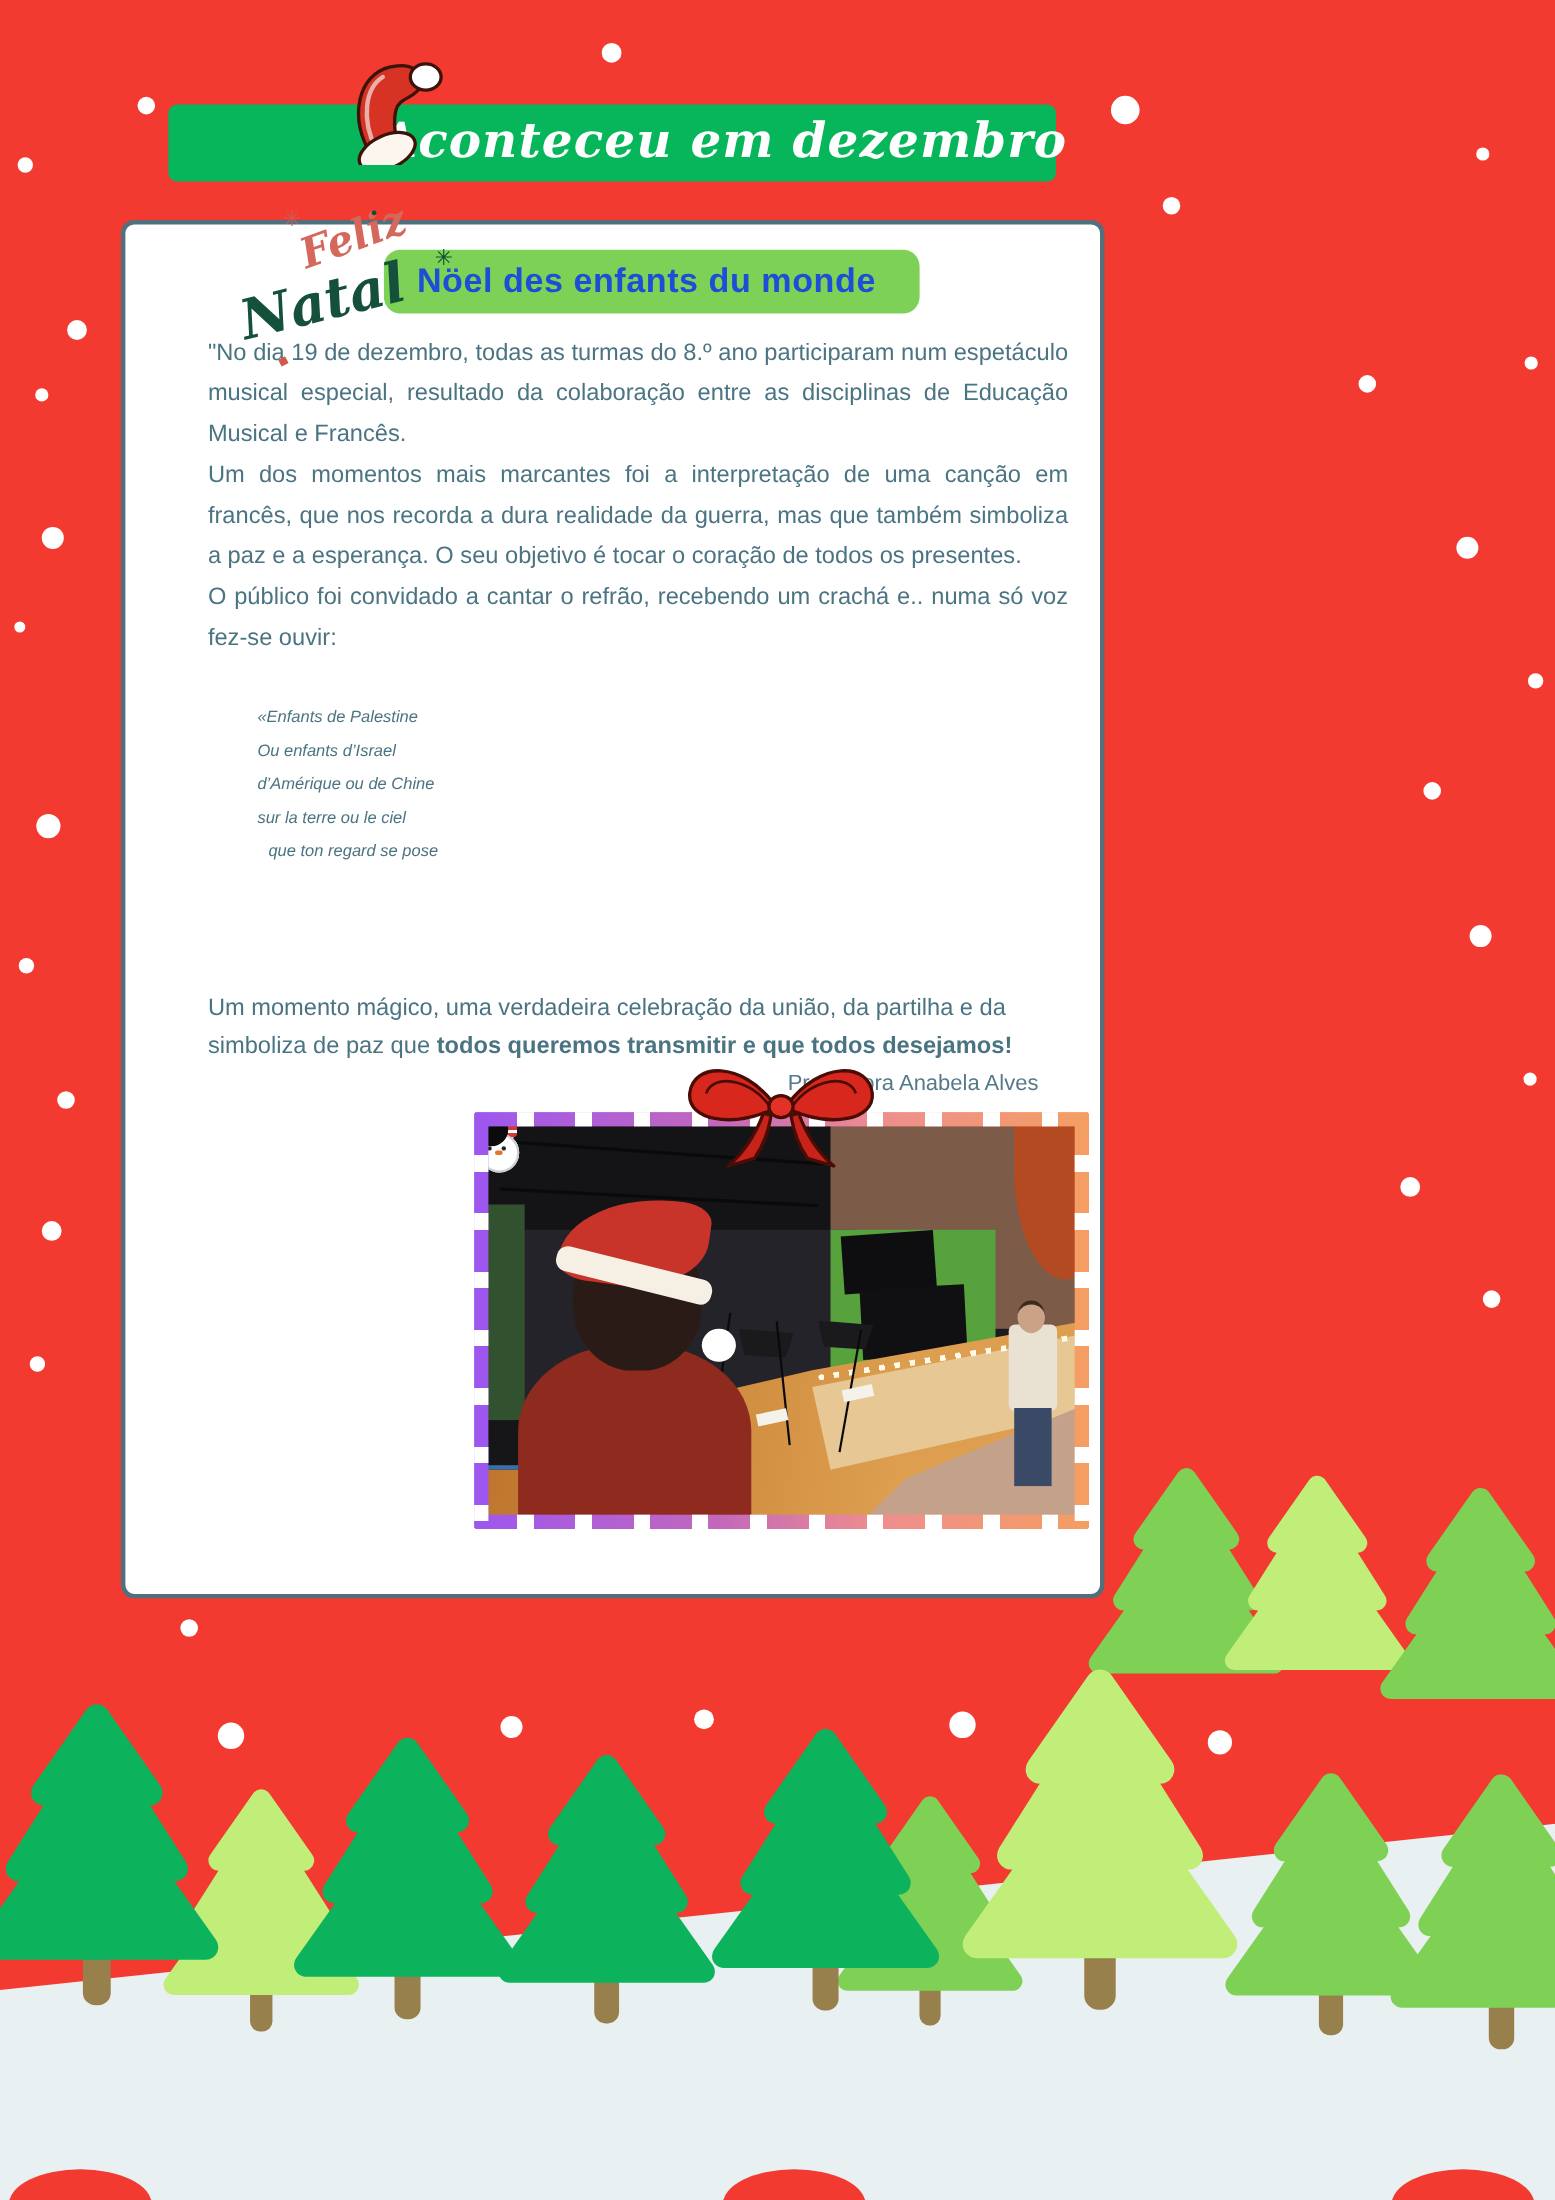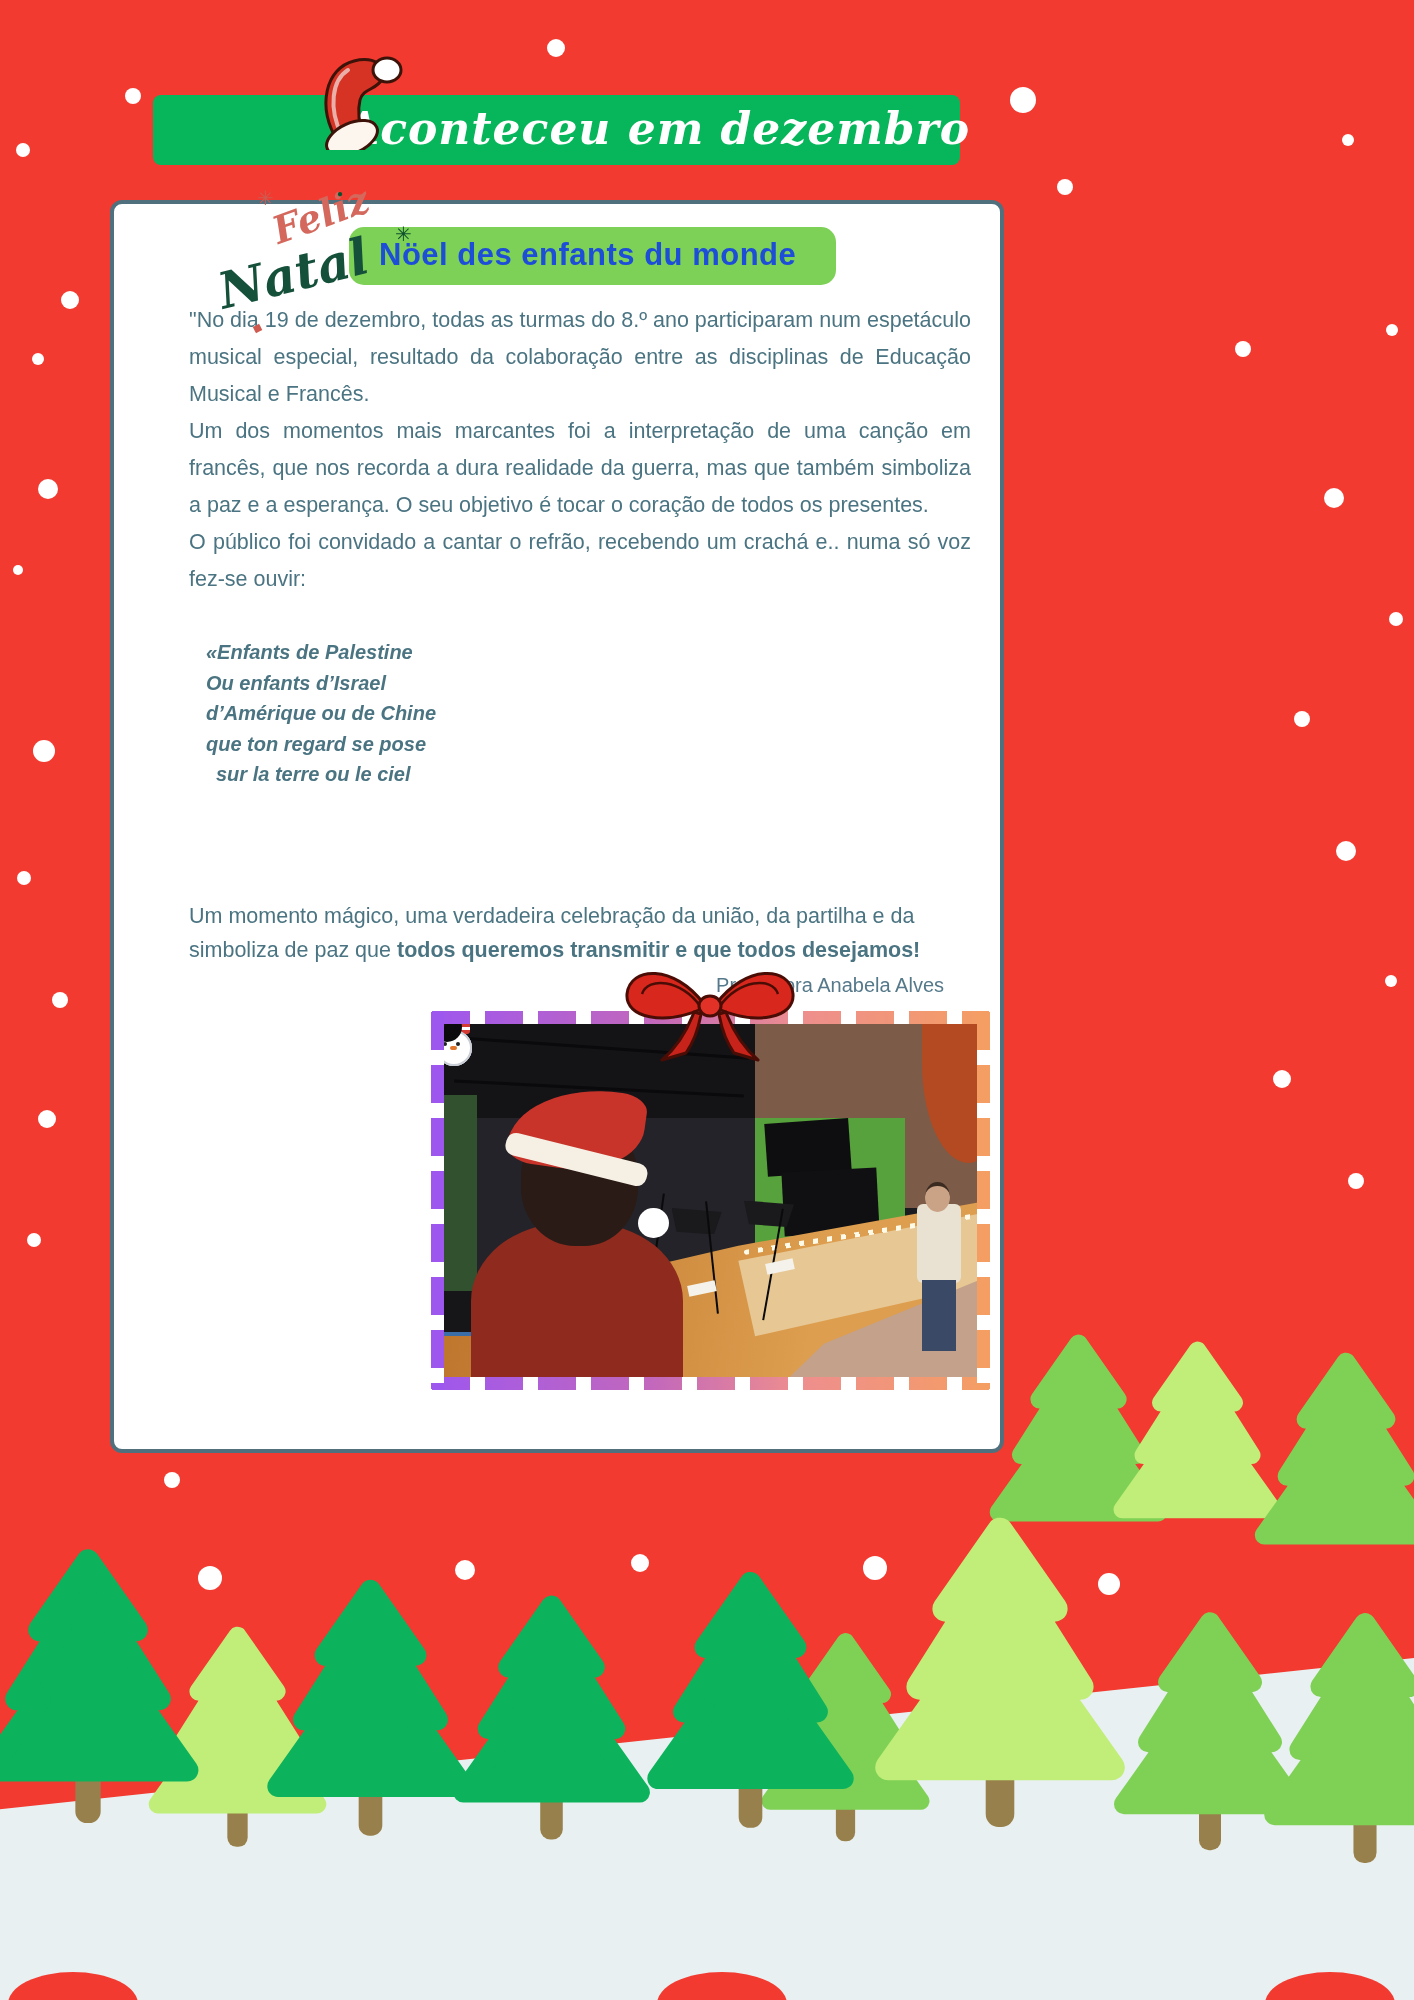--- a/index.html
+++ b/index.html
@@ -27,21 +27,21 @@
   .spark.red{color:#cf5a50;}
   .spark.green{color:#0f4f2e;}
 
   .section-banner{position:absolute;left:235px;top:23px;width:487px;height:58px;background:var(--section-green);border-radius:15px;z-index:21;}
   .section-banner span{position:absolute;left:30px;top:10px;color:#1d4ed8;font-weight:700;font-size:31px;letter-spacing:0.5px;white-space:nowrap;}
 
   .body-text{position:absolute;left:75px;top:98px;width:782px;color:var(--text);font-size:21.5px;line-height:37px;}
   .body-text .jline{text-align:justify;text-align-last:justify;white-space:normal;}
   .body-text .lline{text-align:left;}
 
-  .lyrics{position:absolute;left:0;top:433px;width:782px;padding-left:92px;box-sizing:content-box;color:var(--text);font-size:20px;font-weight:700;font-style:italic;line-height:30.5px;}
+  .lyrics{position:absolute;left:0;top:433px;width:782px;padding-left:120px;box-sizing:content-box;color:var(--text);font-size:15px;font-weight:400;font-style:italic;line-height:30.5px;}
   .lyrics div{white-space:nowrap;}
   .lyrics div:nth-child(5){margin-left:10px;}
   .lyrics div:nth-child(6){margin-left:24px;}
   .lyrics div:nth-child(7){margin-left:12px;}
 
   .closing{position:absolute;left:75px;top:695px;width:800px;color:var(--text);font-size:21.5px;line-height:34px;}
   .closing b{font-weight:700;}
   .attribution{position:absolute;right:56px;top:770px;color:#55798a;font-size:20px;}
 
   
@@ -179,22 +179,22 @@
       <div class="jline">francês, que nos recorda a dura realidade da guerra, mas que também simboliza</div>
       <div class="lline">a paz e a esperança. O seu objetivo é tocar o coração de todos os presentes.</div>
       <div class="jline">O público foi convidado a cantar o refrão, recebendo um crachá e.. numa só voz</div>
       <div class="lline">fez-se ouvir:</div>
     </div>
 
     <div class="lyrics">
       <div>«Enfants de Palestine</div>
       <div>Ou enfants d’Israel</div>
       <div>d’Amérique ou de Chine</div>
+      <div>sur la terre ou le ciel</div>
       <div>que ton regard se pose</div>
-      <div>sur la terre ou le ciel</div>
     </div>
 
     <div class="closing">
       <div>Um momento mágico, uma verdadeira celebração da união, da partilha e da</div>
       <div><span>simboliza de paz que </span><b>todos queremos transmitir e que todos desejamos!</b></div>
     </div>
 
     <div class="attribution">Professora Anabela Alves</div>
 
     <div class="photo-wrap">

